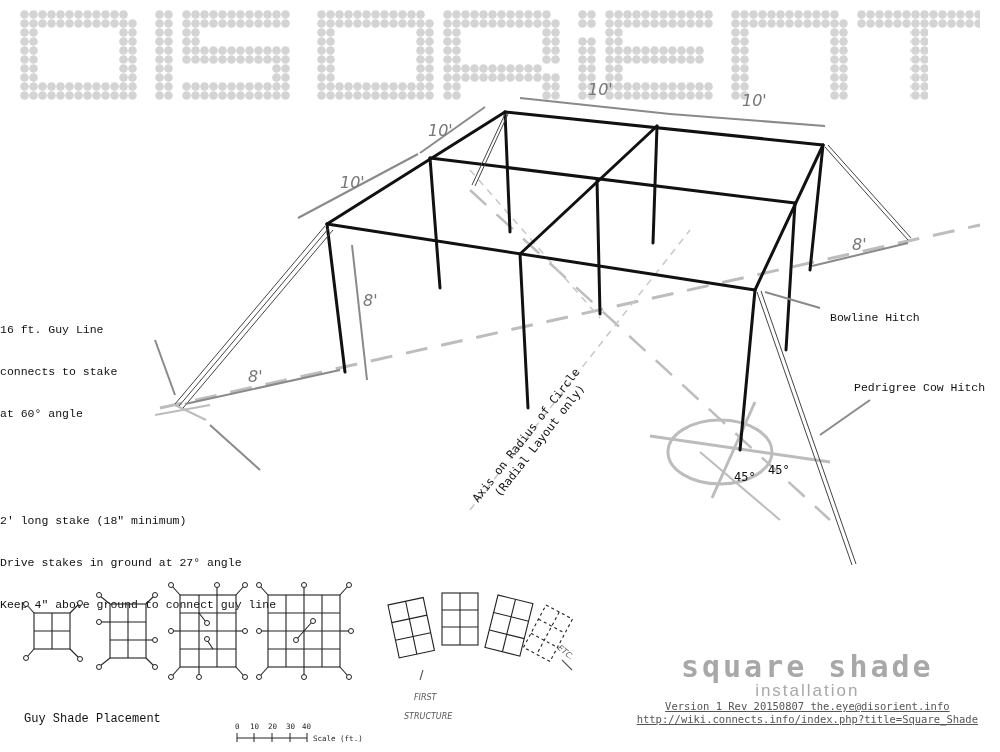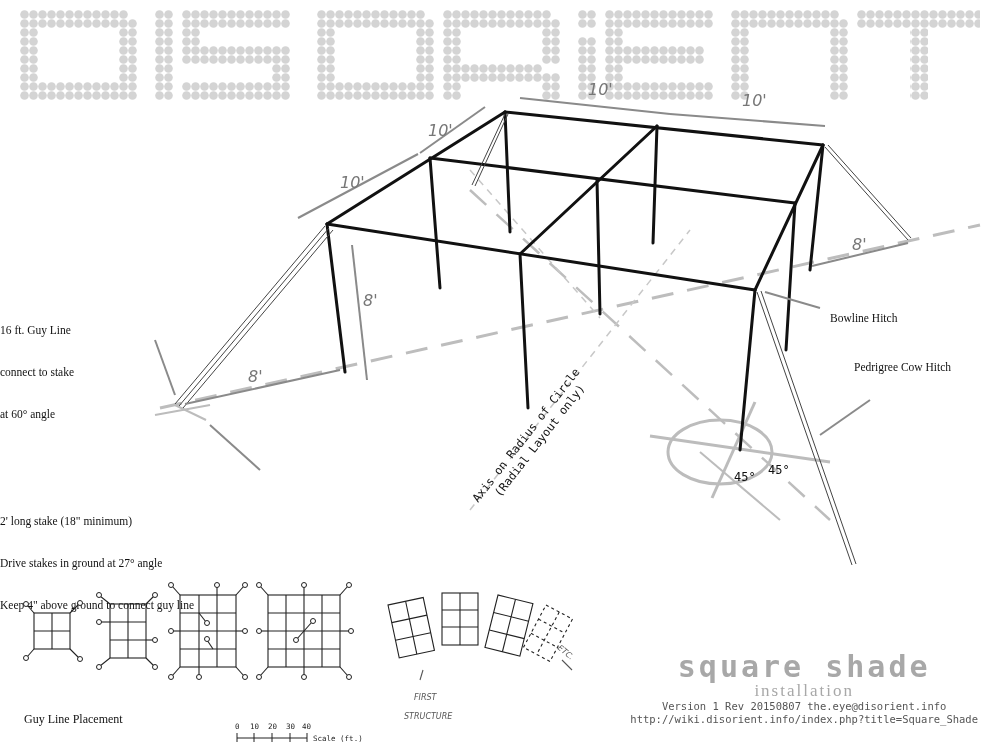--- a/index.html
+++ b/index.html
@@ -1,24 +1,24 @@
 <!DOCTYPE html>
 <html><head>
 <meta charset="utf-8">
 <style>
   html, body { margin:0; padding:0; background:#ffffff; }
   body { width:1000px; height:752px; position:relative; overflow:hidden; font-family:"DejaVu Sans Mono", monospace; color:#111; }
   .layer { position:absolute; left:0; top:0; }
-  .txt { position:absolute; font-family:Liberation Serif, serif; font-size:11.5px; line-height:14px; color:#111; white-space:pre; }
+  .txt { position:absolute; font-family:Liberation Mono, monospace; font-size:11.5px; line-height:14px; color:#111; white-space:pre; }
   .right { text-align:left; }
   .banner { position:absolute; left:20px; top:10px; width:960px; height:90px; }
   .title-block { position:absolute; right:22px; top:652px; text-align:center; }
   .title-main { font-family:"DejaVu Sans Mono", monospace; font-size:30px; letter-spacing:3px; color:#a8a8a8; font-weight:bold; line-height:30px; text-transform:lowercase; }
-  .title-sub { font-family:Liberation Serif, serif; font-size:17px; letter-spacing:2px; color:#a8a8a8; line-height:18px; text-transform:lowercase; }
-  .meta { font-family:"DejaVu Sans Mono", monospace; font-size:10.5px; color:#555; line-height:13px; }
+  .title-sub { font-family:Liberation Sans, sans-serif; font-size:17px; letter-spacing:2px; color:#a8a8a8; line-height:18px; text-transform:lowercase; }
+  .meta { font-family:"DejaVu Sans Mono", monospace; font-size:10.5px; color:#555; line-height:13px;text-decoration:underline; }
   .hand { font-family:"DejaVu Sans", sans-serif; font-style:italic; fill:#777; }
 </style>
 </head>
 <body>
 
 <svg class="banner" width="960" height="90" viewBox="0 0 960 90">
   <defs>
     <pattern id="dots" width="9" height="9" patternUnits="userSpaceOnUse">
       <circle cx="4.5" cy="4.5" r="4.3" fill="#d4d4d4"></circle>
     </pattern>
@@ -133,32 +133,32 @@
   </g>
 
   <g transform="translate(478,503) rotate(-52)" font-family="DejaVu Sans Mono, monospace" font-size="11.5" fill="#111">
     <text x="0" y="0">Axis on Radius of Circle</text>
     <text x="18" y="14">(Radial Layout only)</text>
   </g>
 </svg>
 
 <div class="txt right" style="left:0; top:295px; width:152px;">
   <div>16 ft. Guy Line</div>
-  <div>connect to stake</div>
+  <div>connects to stake</div>
   <div>at 60° angle</div>
 </div>
 
 <div class="txt right" style="left:0; top:486px; width:334px;">
   <div>2' long stake (18" minimum)</div>
   <div>Drive stakes in ground at 27° angle</div>
   <div>Keep 4" above ground to connect guy line</div>
 </div>
 
 <div class="txt" style="left:830px; top:311px;">Bowline Hitch</div>
-<div class="txt" style="left:854px; top:360px;">Pedrigree Cow Hitch</div>
+<div class="txt" style="left:854px; top:381px;">Pedrigree Cow Hitch</div>
 
 <svg class="layer" width="1000" height="752" viewBox="0 0 1000 752">
   <g stroke="#222" stroke-width="1.1" fill="none">
 
     <rect x="34" y="613" width="36" height="36"></rect>
     <line x1="52" y1="613" x2="52" y2="649"></line>
       <line x1="34" y1="631" x2="70" y2="631"></line>
     <line x1="34" y1="613" x2="27" y2="605"></line>
       <line x1="70" y1="613" x2="79" y2="604"></line>
     <line x1="34" y1="649" x2="27" y2="657"></line>
@@ -286,23 +286,23 @@
     <text x="235" y="729">0</text>
     <text x="250" y="729">10</text>
     <text x="268" y="729">20</text>
     <text x="286" y="729">30</text>
     <text x="302" y="729">40</text>
     <text x="313" y="741">Scale (ft.)</text>
   </g>
 </svg>
 
 <div class="txt" style="left:24px; top:683px; font-size:12px; line-height:14.5px;">
-  <div>Guy Line Placement</div>
+  <div>Guy Shade Placement</div>
   
   
 </div>
 
 <div class="title-block">
   <div class="title-main">Square Shade</div>
   <div class="title-sub">Installation</div>
   <div class="meta">Version 1 Rev 20150807 the.eye@disorient.info</div>
-  <div class="meta">http://wiki.disorient.info/index.php?title=Square_Shade</div>
+  <div class="meta">http://wiki.connects.info/index.php?title=Square_Shade</div>
 </div>
 
 </body></html>

